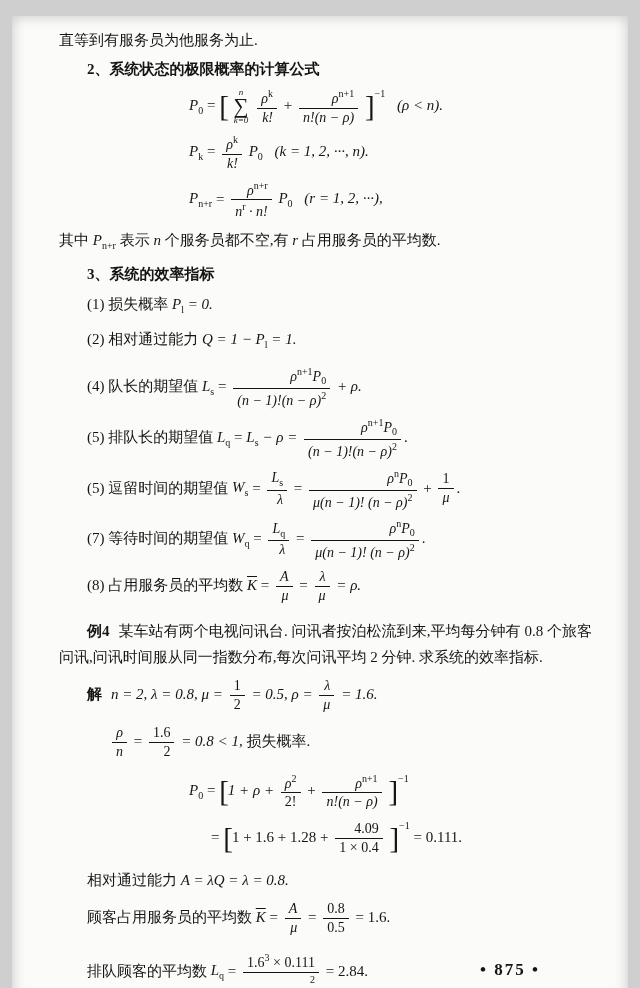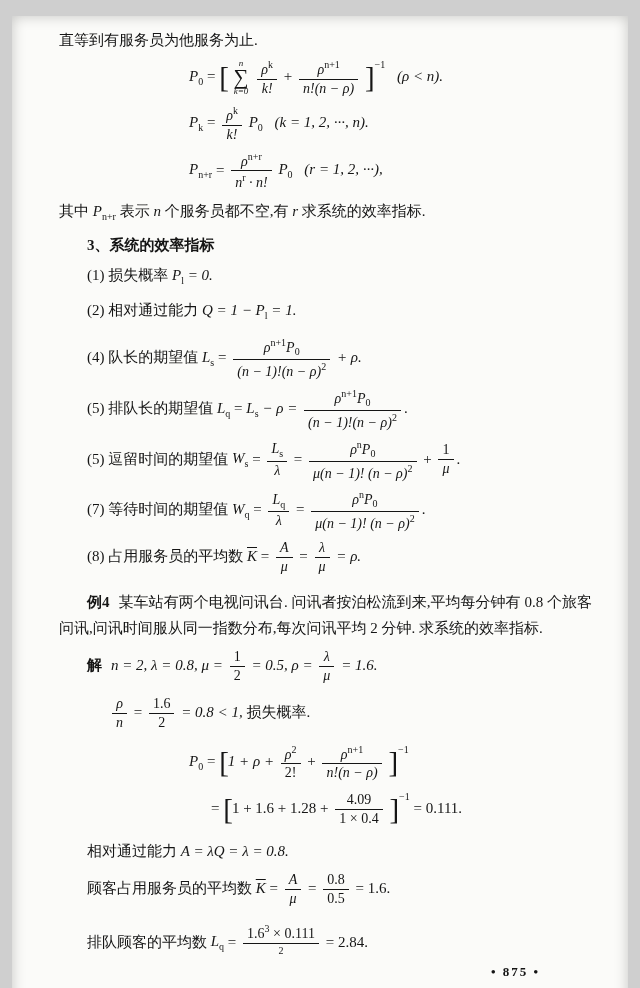--- a/index.html
+++ b/index.html
@@ -20,40 +20,41 @@
   .bold { font-weight: bold; }
   .item { margin: 3px 0 3px 28px; line-height: 26px; }
   .item-f { margin: 8px 0 8px 28px; line-height: 1.2; }
   .fml { margin: 6px 0 8px 130px; line-height: 1.1; }
   .fml2 { margin: 10px 0 10px 130px; line-height: 1.1; }
   .fml2b { margin: 10px 0 10px 152px; line-height: 1.1; font-family: Liberation Serif, serif; }
   .sol { margin: 8px 0 8px 28px; line-height: 1.2; }
   .sol-ind { margin: 12px 0 12px 50px; line-height: 1.2; }
   .para { margin: 14px 0 2px; line-height: 26px; text-indent: 28px; text-align: justify; }
   .tag { font-weight: bold; margin-right: 9px; }
-  .frac { display: inline-block; text-align: center; vertical-align: middle; line-height: 1.15; margin: 0 3px; font-size: 14px; }
+  .frac { display: inline-block; text-align: right; vertical-align: middle; line-height: 1.15; margin: 0 3px; font-size: 14px; }
   .frac .num { display: block; padding: 0 4px 1px; border-bottom: 1px solid #151515; }
   .frac .den { display: block; padding: 1px 4px 0; }
   .sum { display: inline-block; text-align: center; vertical-align: middle; line-height: 1; margin: 0 2px; }
   .sum .lim { display: block; font-size: 9px; font-style: italic; }
   .sum .sg { display: block; font-size: 21px; line-height: 19px; }
   .bb { font-size: 29px; vertical-align: middle; line-height: 1; letter-spacing: -1px; }
   .expo { font-size: 10px; vertical-align: 13px; margin-left: 1px; }
   .cond { margin-left: 8px; }
   .bar { text-decoration: overline; }
-  .pageno { position: absolute; right: 88px; bottom: 24px; font-size: 13px; font-weight: bold; letter-spacing: 2px; }
+  .pageno { position: absolute; right: 88px; bottom: 24px; font-size: 17px; font-weight: bold; letter-spacing: 2px; }
 </style>
 </head>
 <body>
 
 <div class="page">
   <div class="inner">
 
     <p class="tline">直等到有服务员为他服务为止.</p>
 
+    <p class="tline indent bold">2、系统状态的极限概率的计算公式</p>
 
     <div class="fml">
       <span><i>P</i><sub>0</sub></span><span> = </span><span class="bb">[</span>
       <span class="sum">
         <span class="lim">n</span>
         <span class="sg">∑</span>
         <span class="lim">k=0</span>
       </span>
       <span class="frac">
         <span class="num"><i>ρ</i><sup>k</sup></span>
@@ -82,21 +83,21 @@
       <span><i>P</i><sub>n+r</sub></span><span> = </span>
       <span class="frac">
         <span class="num"><i>ρ</i><sup>n+r</sup></span>
         <span class="den"><i>n</i><sup>r</sup><i> · n!</i></span>
       </span>
       <span><i>P</i><sub>0</sub></span>
       <i class="cond">(r = 1, 2, ···),</i>
     </div>
 
     <p class="tline">
-      <span>其中 </span><span><i>P</i><sub>n+r</sub></span><span> 表示 </span><i>n</i><span> 个服务员都不空,有 </span><i>r</i><span> 求系统的效率指标.</span>
+      <span>其中 </span><span><i>P</i><sub>n+r</sub></span><span> 表示 </span><i>n</i><span> 个服务员都不空,有 </span><i>r</i><span> 占用服务员的平均数.</span>
     </p>
 
     <p class="tline indent bold">3、系统的效率指标</p>
 
     <p class="item">
       <span>(1) 损失概率 </span><span><i>P</i><sub>l</sub></span><i> = 0.</i>
     </p>
 
     <p class="item">
       <span>(2) 相对通过能力 </span><i>Q = 1 − </i><span><i>P</i><sub>l</sub></span><i> = 1.</i>

